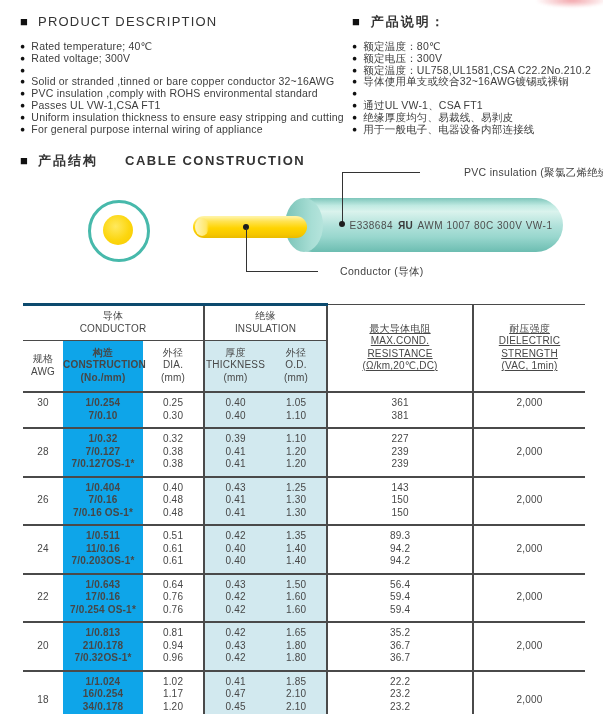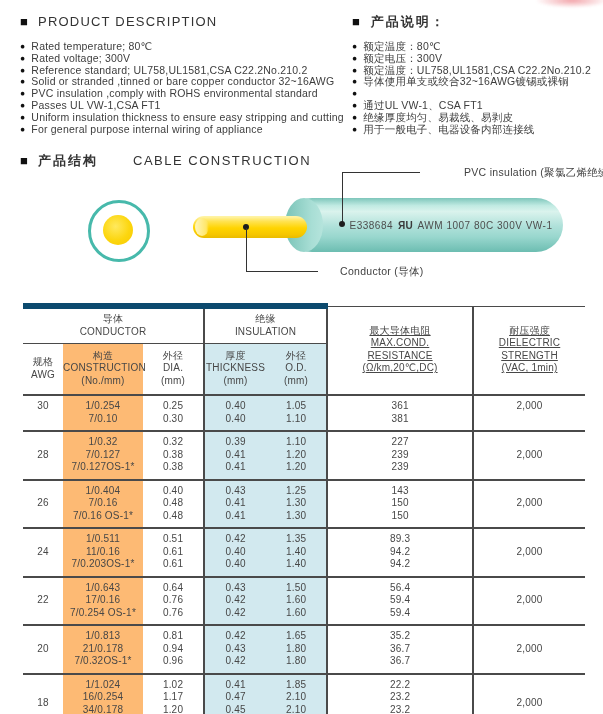--- a/index.html
+++ b/index.html
@@ -25,21 +25,21 @@
   .desc-col.cn h2.sec{font-weight:bold;letter-spacing:2px;}
   .sq{font-size:13px;line-height:13px;color:#111;}
   ul.blist{list-style:none;margin:12px 0 0;padding:0;}
   ul.blist li{display:flex;gap:6px;align-items:flex-start;font-size:10.5px;line-height:11.8px;
               white-space:nowrap;letter-spacing:0.2px;color:#3d3d3d;}
   .blt{font-size:8.5px;line-height:11.8px;color:#111;}
 
   
   .sec2-wrap{padding:18px 0 0 20px;}
   .sec2-wrap h2.sec .cn-t{font-weight:bold;letter-spacing:2px;}
-  .sec2-wrap h2.sec .en-t{margin-left:26px;letter-spacing:1.5px;}
+  .sec2-wrap h2.sec .en-t{margin-left:18px;letter-spacing:1.5px;font-weight:bold;}
 
   .diagram{position:absolute;left:0;top:0;width:603px;height:714px;pointer-events:none;}
   .diagram > div{position:absolute;}
 
   .xsec{left:88px;top:200px;width:56px;height:56px;border:3px solid #47b9ab;border-radius:50%;background:#fff;}
   .xsec .core{position:absolute;left:50%;top:50%;width:30px;height:30px;margin:-16px 0 0 -16px;
               border-radius:50%;background:radial-gradient(circle at 42% 38%,#ffe95e 0%,#fcd60e 55%,#f7c900 100%);}
 
   .cyl{left:285px;top:198px;width:278px;height:54px;border-radius:27px;
        background:linear-gradient(180deg,#7ec6bb 0%,#c0eae2 14%,#daf3ed 25%,#b0e1da 52%,#99d7ce 72%,#6cbdb1 100%);}
@@ -66,27 +66,27 @@
   .pvc-label{left:424px;top:166px;padding-left:40px;}
   .cond-label{left:340px;top:265px;}
 
   
   table.spec{
     position:absolute;left:23px;top:303px;width:562px;border-collapse:collapse;table-layout:fixed;
     font-size:10px;color:#474747;text-align:center;letter-spacing:0.2px;
   }
   table.spec td{padding:4px 0 5px;line-height:12.5px;white-space:pre-line;vertical-align:middle;}
   thead td{line-height:11.5px;padding:3px 0;}
-  td.grp{border-top:6px solid #0c4a6e;border-bottom:1px solid #4a4a4a;height:19px;}
+  td.grp{border-top:3px solid #0c4a6e;border-bottom:1px solid #4a4a4a;height:19px;}
   td.hdr-tall{border-top:1px solid #4a4a4a;text-decoration:underline;}
   tr.subhdr td{height:41px;border-bottom:2px solid #4a4a4a;}
   td.hdr-tall{border-bottom:2px solid #4a4a4a;}
   .v-right{border-right:2px solid #4a4a4a;}
   tbody tr{border-top:2px solid #4a4a4a;}
-  .bg-yellow{background:#fdba74;}
+  .bg-yellow{background:#0ea5e9;font-weight:bold;}
   .bg-blue{background:#d2e9ef;}
   td.res{padding-right:55px;border-radius:6px;}
   td.awg{padding-right:8px;}
   tr.va-top td.awg, tr.va-top td.diel{vertical-align:top;margin-top:48px;}
 </style>
 </head>
 <body>
 
 <div class="page">
 
@@ -94,29 +94,28 @@
 
   <div class="desc-row">
     <div class="desc-col en">
       <h2 class="sec">
         <span class="sq">■</span>
         <span>PRODUCT DESCRIPTION</span>
       </h2>
       <ul class="blist">
         <li>
             <span class="blt">●</span>
-            <span>Rated temperature; 80℃</span>
+            <span>Rated temperature; 40℃</span>
           </li>
         <li>
             <span class="blt">●</span>
             <span>Rated voltage; 300V</span>
           </li>
         <li>
             <span class="blt">●</span>
-            <span>Reference standard; UL758,UL1581,CSA C22.2No.210.2</span>
           </li>
         <li>
             <span class="blt">●</span>
             <span>Solid or stranded ,tinned or bare copper conductor 32~16AWG</span>
           </li>
         <li>
             <span class="blt">●</span>
             <span>PVC insulation ,comply with ROHS environmental standard</span>
           </li>
         <li>

